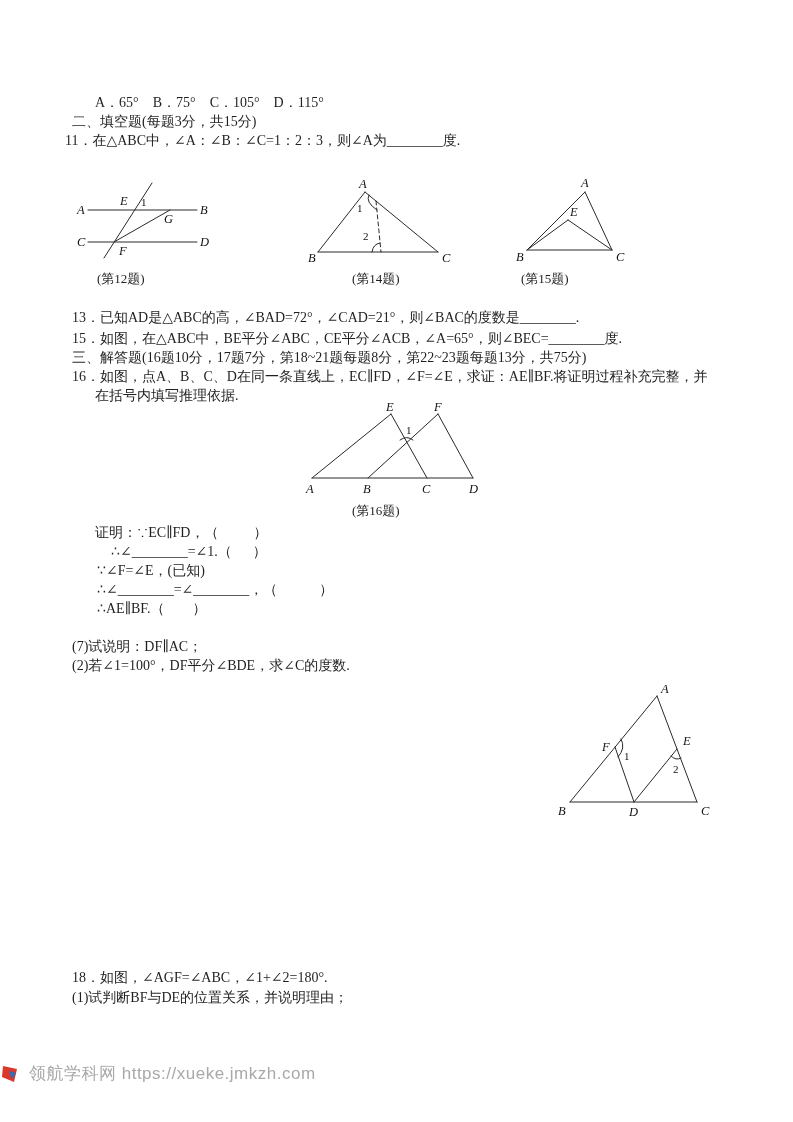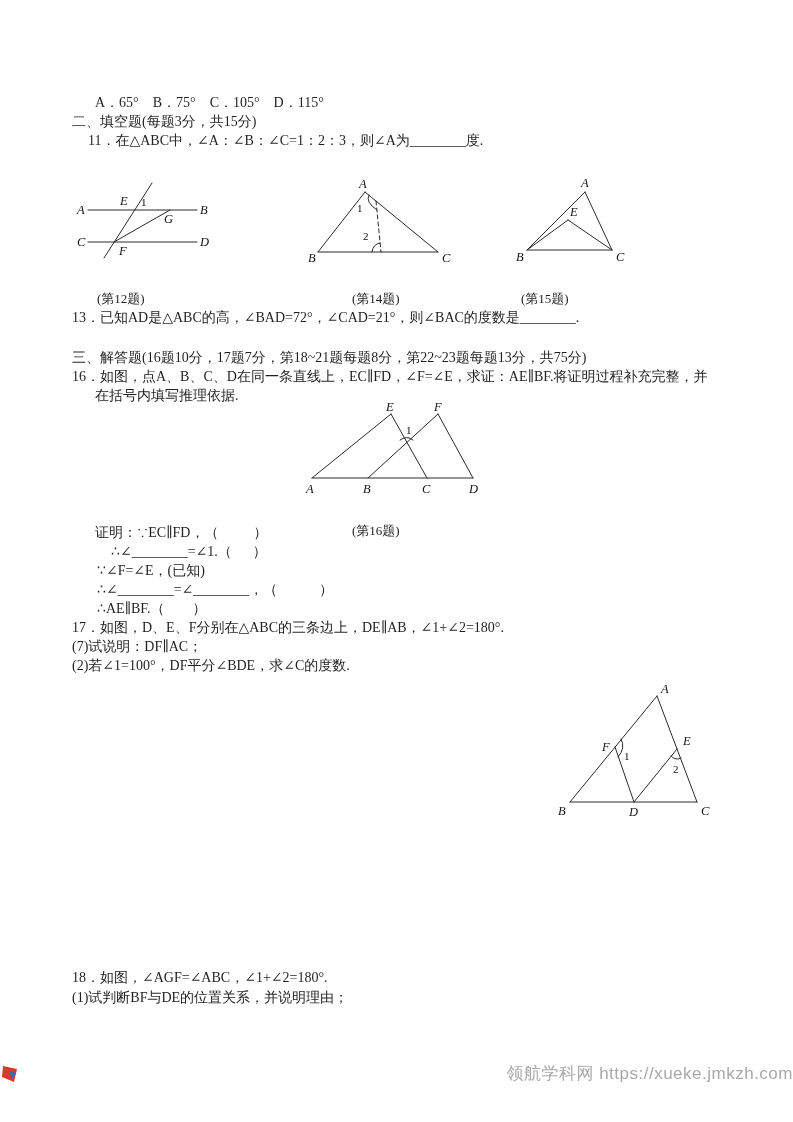--- a/index.html
+++ b/index.html
@@ -1,37 +1,37 @@
 <!DOCTYPE html>
 <html><head>
 <meta charset="utf-8">
 <style>
   html,body{margin:0;padding:0;}
   body{width:793px;height:1122px;background:#ffffff;position:relative;overflow:hidden;
        font-family:"Liberation Serif","DejaVu Serif",serif;color:#1f1f1f;}
   .page{position:absolute;left:0;top:0;width:646px;height:1122px;background:#fff;}
   .tl{position:absolute;font-size:14px;line-height:19px;white-space:pre;}
-  .cap{position:absolute;font-size:13px;white-space:pre;margin-top:20px;}
+  .cap{position:absolute;font-size:13px;white-space:pre;}
   .fig{position:absolute;}
   svg{display:block;overflow:visible;}
   .geo line,.geo path{stroke:#2a2a2a;stroke-width:1;fill:none;stroke-linecap:round;}
   .geo path.dash{stroke-dasharray:4 3;}
   .geo text{font-family:"Liberation Serif","DejaVu Serif",serif;font-style:italic;font-size:12.5px;fill:#111;}
   .geo text.num{font-style:normal;font-size:11px;}
-  .wm{position:absolute;left:0;top:1062px;width:793px;display:flex;justify-content:space-between;align-items:center;}
+  .wm{position:absolute;left:0;top:1062px;width:793px;display:flex;justify-content:flex-start;align-items:center;gap:9px;}
   .wm-text{font-family:"Liberation Sans","DejaVu Sans",sans-serif;font-size:17px;color:#a9a9a9;letter-spacing:.5px;}
 </style>
 </head>
 <body>
 
 <div class="page">
 
   <div class="tl" style="left:95px;top:93px">A．65°    B．75°    C．105°    D．115°</div>
   <div class="tl" style="left:72px;top:112px">二、填空题(每题3分，共15分)</div>
-  <div class="tl" style="left:88px;top:131px">11．在△ABC中，∠A：∠B：∠C=1：2：3，则∠A为________度.</div>
+  <div class="tl" style="left:65px;top:131px">11．在△ABC中，∠A：∠B：∠C=1：2：3，则∠A为________度.</div>
 
   <div class="fig" style="left:75px;top:172px">
     <svg class="geo" width="152" height="96" viewBox="0 0 152 96">
       <line x1="13" y1="38" x2="122" y2="38"></line>
       <line x1="13" y1="70" x2="122" y2="70"></line>
       <line x1="77" y1="11" x2="29" y2="86"></line>
       <line x1="39" y1="70" x2="95" y2="38"></line>
       <text x="2" y="42">A</text>
       <text x="125" y="42">B</text>
       <text x="2" y="74">C</text>
@@ -71,20 +71,21 @@
       <text x="104" y="91">C</text>
       <text x="58" y="46">E</text>
     </svg>
   </div>
 
   <div class="cap" style="left:97px;top:270px">(第12题)</div>
   <div class="cap" style="left:352px;top:270px">(第14题)</div>
   <div class="cap" style="left:521px;top:270px">(第15题)</div>
 
   <div class="tl" style="left:72px;top:308px">13．已知AD是△ABC的高，∠BAD=72°，∠CAD=21°，则∠BAC的度数是________.</div>
+  <div class="tl" style="left:72px;top:329px">15．如图，在△ABC中，BE平分∠ABC，CE平分∠ACB，∠A=65°，则∠BEC=________度.</div>
   <div class="tl" style="left:72px;top:348px">三、解答题(16题10分，17题7分，第18~21题每题8分，第22~23题每题13分，共75分)</div>
   <div class="tl" style="left:72px;top:367px">16．如图，点A、B、C、D在同一条直线上，EC∥FD，∠F=∠E，求证：AE∥BF.将证明过程补充完整，并</div>
   <div class="tl" style="left:95px;top:386px">在括号内填写推理依据.</div>
 
   <div class="fig" style="left:300px;top:402px">
     <svg class="geo" width="190" height="100" viewBox="0 0 190 100">
       <line x1="12" y1="76" x2="173" y2="76"></line>
       <line x1="12" y1="76" x2="91" y2="12"></line>
       <line x1="91" y1="12" x2="127" y2="76"></line>
       <line x1="68" y1="76" x2="138" y2="12"></line>
@@ -101,21 +102,20 @@
   </div>
 
   <div class="cap" style="left:352px;top:502px">(第16题)</div>
 
   <div class="tl" style="left:95px;top:523px">证明：∵EC∥FD，（          ）</div>
   <div class="tl" style="left:111px;top:542px">∴∠________=∠1.（      ）</div>
   <div class="tl" style="left:97px;top:561px">∵∠F=∠E，(已知)</div>
   <div class="tl" style="left:97px;top:580px">∴∠________=∠________，（            ）</div>
   <div class="tl" style="left:97px;top:599px">∴AE∥BF.（        ）</div>
 
-  <div class="tl" style="left:72px;top:618px">17．如图，D、E、F分别在△ABC的三条边上，DE∥AB，∠1+∠2=180°.</div>
   <div class="tl" style="left:72px;top:637px">(7)试说明：DF∥AC；</div>
   <div class="tl" style="left:72px;top:656px">(2)若∠1=100°，DF平分∠BDE，求∠C的度数.</div>
 
   <div class="fig" style="left:545px;top:682px">
     <svg class="geo" width="175" height="142" viewBox="0 0 175 142">
       <line x1="112" y1="14" x2="25" y2="120"></line>
       <line x1="25" y1="120" x2="152" y2="120"></line>
       <line x1="152" y1="120" x2="112" y2="14"></line>
       <line x1="70" y1="65" x2="89" y2="120"></line>
       <line x1="89" y1="120" x2="132" y2="67"></line>

